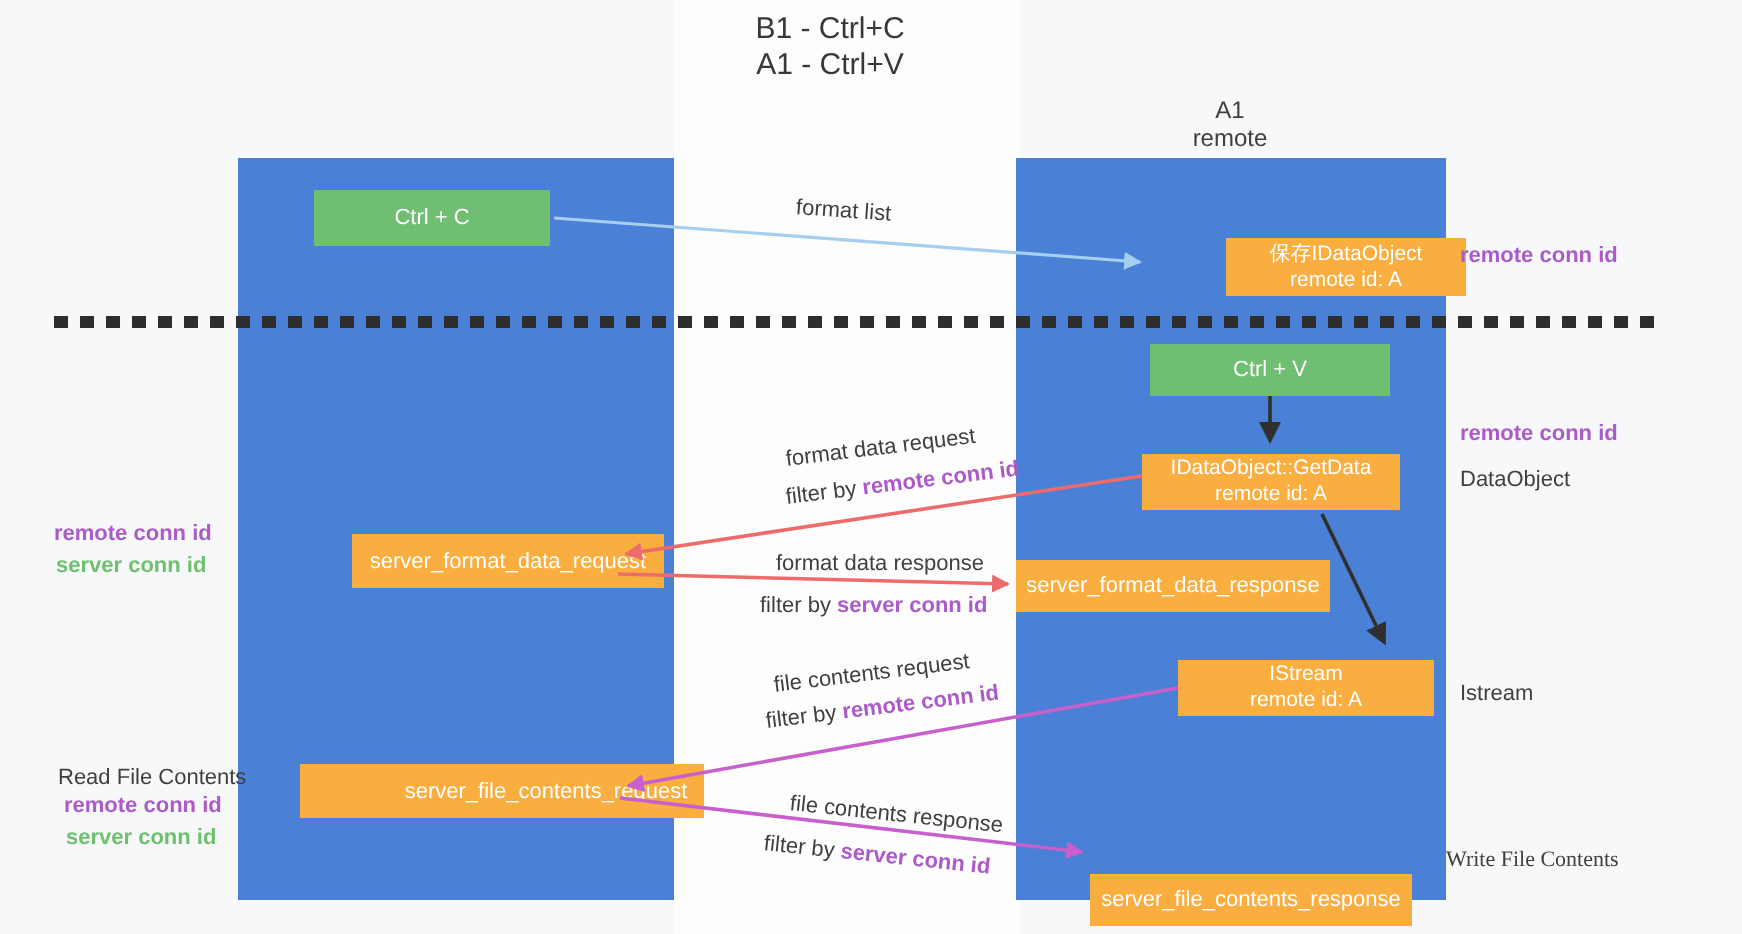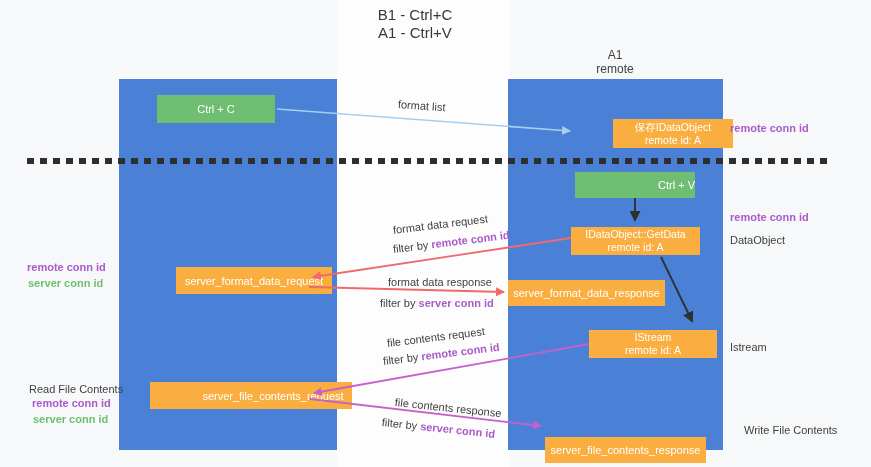--- a/index.html
+++ b/index.html
@@ -54,21 +54,21 @@
 
   <div class="abs box gbox" style="left:157px;top:95px;width:118px;height:28px;">
     <span>Ctrl + C</span>
   </div>
 
   <div class="abs box obox two" style="left:575px;top:119px;width:120px;height:29px;margin-left:38px;">
     <div>保存IDataObject</div>
     <div>remote id: A</div>
   </div>
 
-  <div class="abs box gbox" style="left:575px;top:172px;width:120px;height:26px;justify-content:flex-end;">
+  <div class="abs box gbox" style="left:575px;top:172px;width:120px;height:26px;">
     <span>Ctrl + V</span>
   </div>
 
   <div class="abs box obox two" style="left:571px;top:227px;width:129px;height:28px;">
     <div>IDataObject::GetData</div>
     <div>remote id: A</div>
   </div>
 
   <div class="abs box obox" style="left:152px;top:267px;width:156px;height:27px;margin-left:24px;">
     <span>server_format_data_request</span>
@@ -134,21 +134,21 @@
 
   <div class="abs mlabel" style="left:395px;top:396px;transform:rotate(6deg);">file contents response</div>
   <div class="abs mlabel" style="left:382px;top:416px;transform:rotate(6deg);">
     <span>filter by </span><span class="purple">server conn id</span>
   </div>
 
   <div class="abs side bold purple" style="left:730px;top:122px;">remote conn id</div>
   <div class="abs side bold purple" style="left:730px;top:211px;">remote conn id</div>
   <div class="abs side" style="left:730px;top:234px;">DataObject</div>
   <div class="abs side" style="left:730px;top:341px;">Istream</div>
-  <div class="abs side" style="left:744px;top:424px;">Write File Contents</div>
+  <div class="abs side" style="left:723px;top:424px;font-family:Liberation Serif, serif;">Write File Contents</div>
 
   <div class="abs side bold purple" style="left:27px;top:261px;">remote conn id</div>
   <div class="abs side bold greent" style="left:28px;top:277px;">server conn id</div>
   <div class="abs side" style="left:29px;top:383px;">Read File Contents</div>
   <div class="abs side bold purple" style="left:32px;top:397px;">remote conn id</div>
   <div class="abs side bold greent" style="left:33px;top:413px;">server conn id</div>
 
 </div>
 
 </body></html>

